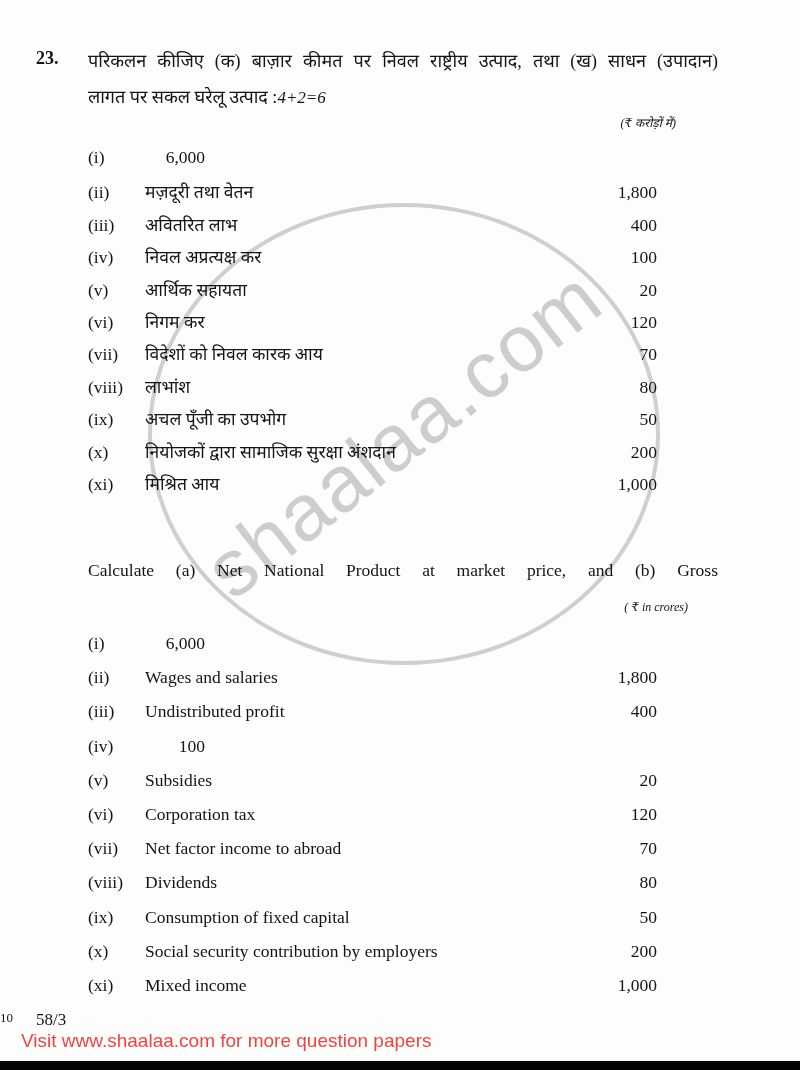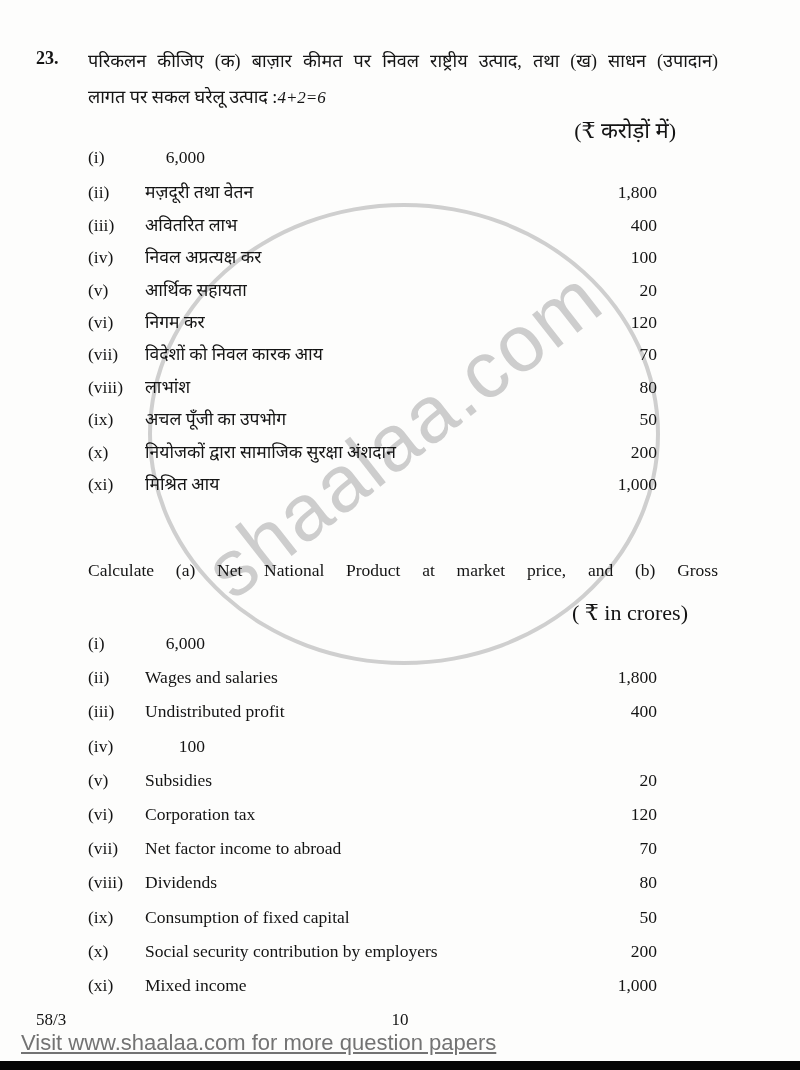--- a/index.html
+++ b/index.html
@@ -64,21 +64,22 @@
     width: 624px;
     font-size: 18px;
     display: flex;
     justify-content: flex-start;
     align-items: baseline;
   }
   .marks { font-style: italic; font-size: 17px; }
 
   .unit {
     position: absolute;
-    font-size: 22px;
+    font-style: italic;
+    font-size: 12px;
   }
   .hunit { top: 114px; right: 124px; }
   .eunit { top: 600px; right: 112px; }
 
   
   .table {
     position: absolute;
     left: 88px;
     width: 569px;
   }
@@ -120,31 +121,30 @@
     position: absolute;
     left: 36px;
     top: 1010px;
     font-size: 17px;
   }
   .fpage {
     position: absolute;
     left: 0;
     top: 1010px;
     width: 800px;
-    text-align: center;
-    font-size: 17px;
+    text-align: left;
+    font-size: 13px;
   }
   .banner {
     position: absolute;
     left: 21px;
     top: 1030px;
     font-family: "Liberation Sans", "DejaVu Sans", sans-serif;
-    font-size: 22px;
-    color: #737373;
-    text-decoration: underline;
+    font-size: 19px;
+    color: #ef4444;
   }
   .bottombar {
     position: absolute;
     left: 0;
     bottom: 0;
     width: 800px;
     height: 9px;
     background: #050505;
   }
 </style>

